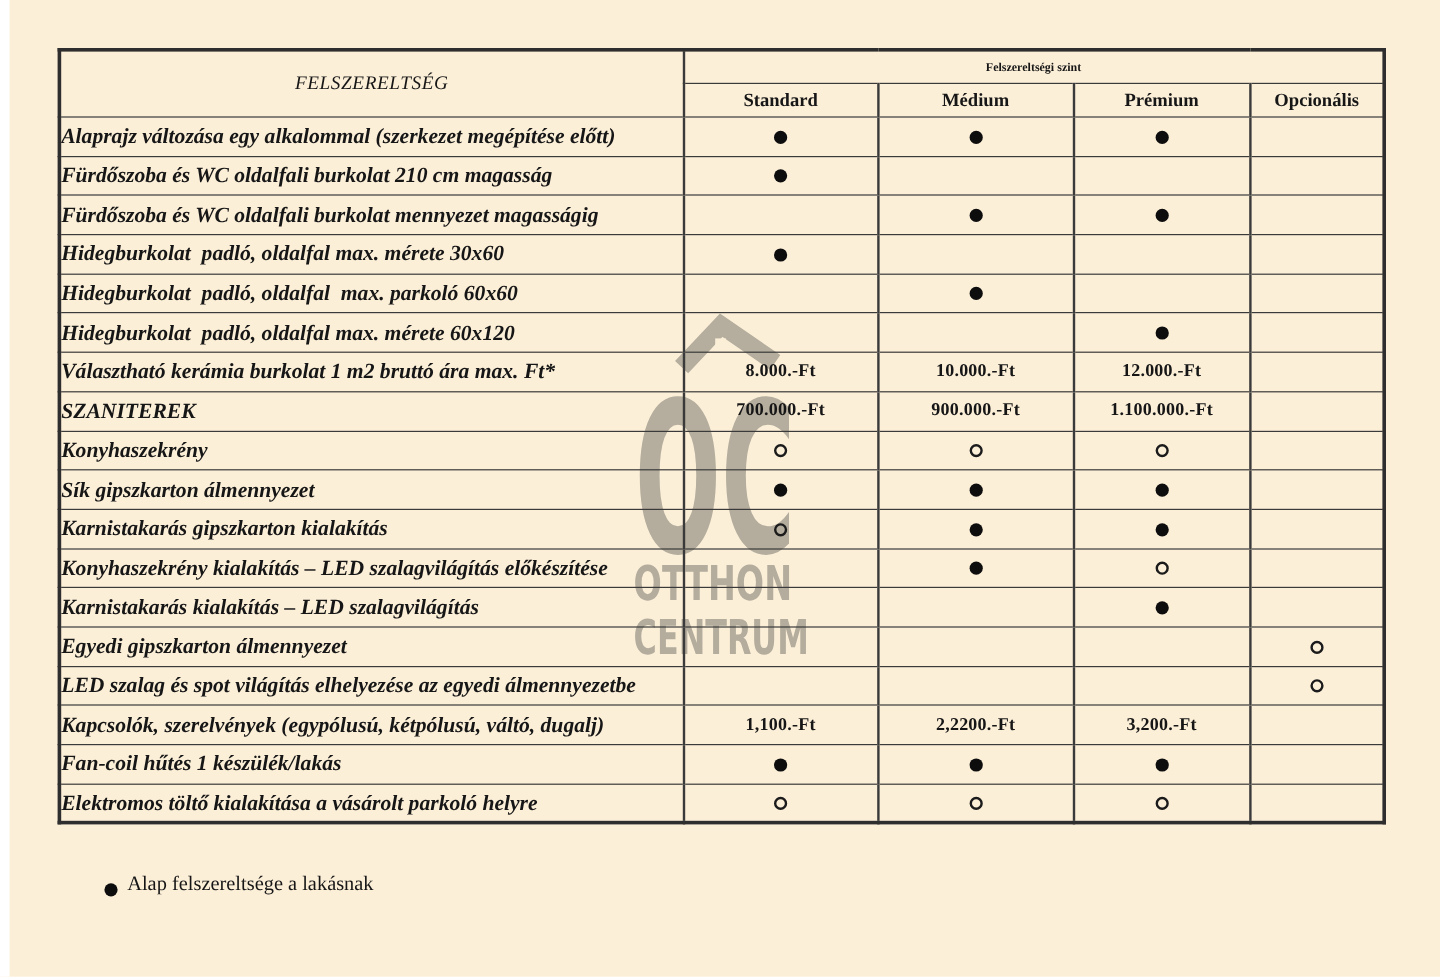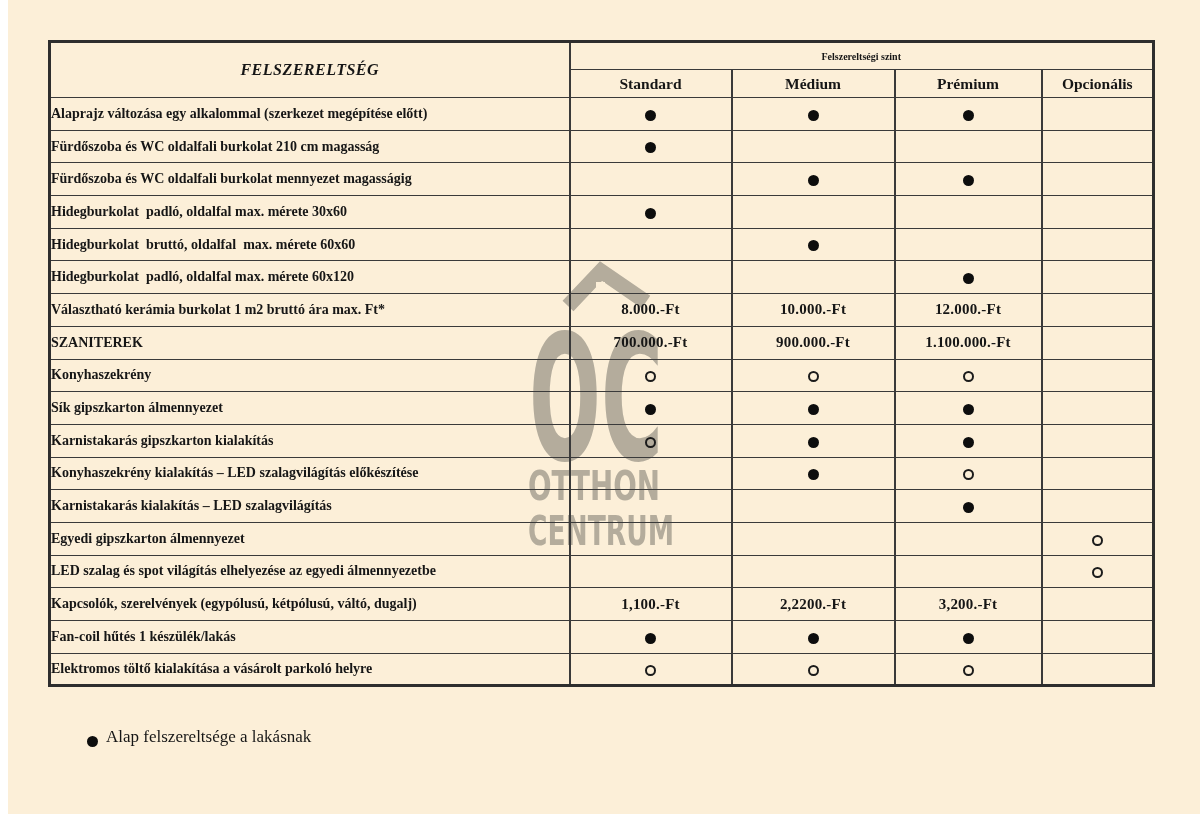--- a/index.html
+++ b/index.html
@@ -21,27 +21,27 @@
     border:3px solid #2e2e2e;
   }
   .spec th,.spec td{
     border:1px solid #3a3a3a;border-left-width:2px;border-right-width:2px;
     padding:0;background:transparent;vertical-align:middle;overflow:hidden;
   }
   tr.hdr{height:28px}
   tbody tr{height:32.7px}
 
   .corner{
-    font-weight:bold;font-style:italic;font-size:16px;
+    font-weight:normal;font-style:italic;font-size:16px;
     letter-spacing:.5px;
   }
   .group{font-weight:bold;font-size:10px;text-align:center}
   .lvlhead{font-weight:bold;font-size:15.5px;}
   .rowlabel{
-    font-weight:bold;font-size:14px;text-align:left;
+    font-weight:bold;font-style:italic;font-size:18px;text-align:left;
     padding-left:10px;white-space:pre;
   }
   .lvl{text-align:center}
   .price{font-weight:bold;font-size:15px;letter-spacing:.2px}
 
   .dot-filled{
     display:inline-block;width:11px;height:11px;border-radius:50%;
     background:#0d0d0d;vertical-align:middle;
   }
   .dot-hollow{
@@ -115,21 +115,21 @@
           <td class="lvl"></td>
         </tr>
         <tr>
           <td class="rowlabel">Hidegburkolat  padló, oldalfal max. mérete 30x60</td>
           <td class="lvl"><span class="dot-filled"></span></td>
           <td class="lvl"></td>
           <td class="lvl"></td>
           <td class="lvl"></td>
         </tr>
         <tr>
-          <td class="rowlabel">Hidegburkolat  bruttó, oldalfal  max. mérete 60x60</td>
+          <td class="rowlabel">Hidegburkolat  padló, oldalfal  max. parkoló 60x60</td>
           <td class="lvl"></td>
           <td class="lvl"><span class="dot-filled"></span></td>
           <td class="lvl"></td>
           <td class="lvl"></td>
         </tr>
         <tr>
           <td class="rowlabel">Hidegburkolat  padló, oldalfal max. mérete 60x120</td>
           <td class="lvl"></td>
           <td class="lvl"></td>
           <td class="lvl"><span class="dot-filled"></span></td>

